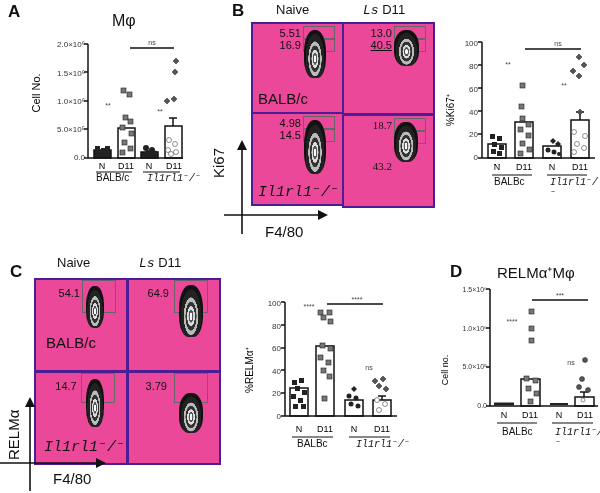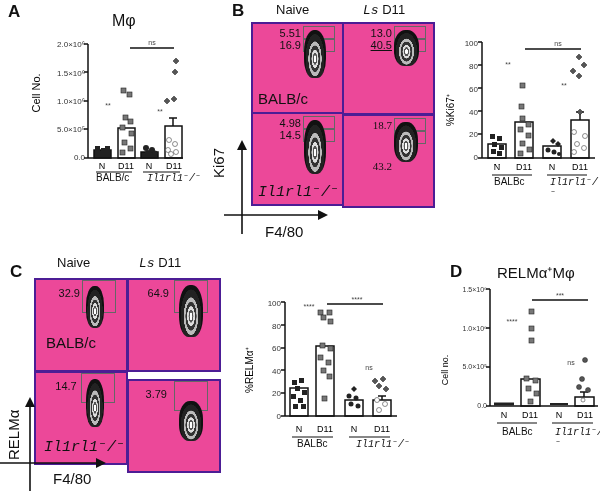--- a/index.html
+++ b/index.html
@@ -225,37 +225,37 @@
   <line x1="107" y1="15" x2="147" y2="15" stroke="#111" stroke-width="1.2"></line>
 </svg>
 <div class="abs" style="left:494px;top:176px;font-size:10px;">BALBc</div>
 <div class="abs it" style="left:550px;top:176px;font-size:10px;">Il1rl1⁻/⁻</div>
 
 <div class="plabel" style="left:10px;top:262px;">C</div>
 <div class="ttl" style="left:57px;top:255px;">Naive</div>
 <div class="ttl" style="left:139px;top:255px;"><span class="it">Ls</span> <span>D11</span></div>
 
 <div class="flow" style="left:34px;top:278px;width:90px;height:90px;">
-  <div class="num" style="left:8px;top:8px;width:36px;">32.9</div>
+  <div class="num" style="left:8px;top:8px;width:36px;">54.1</div>
   <div class="gate" style="left:46px;top:0px;width:32px;height:31px;"></div>
   <div class="blob" style="left:50px;top:6px;width:18px;height:42px;"></div>
   <div class="strain" style="left:10px;top:54px;">BALB/c</div>
 </div>
 <div class="flow" style="left:127px;top:278px;width:90px;height:90px;">
   <div class="num" style="left:0px;top:8px;width:40px;">64.9</div>
   <div class="gate" style="left:45px;top:0px;width:32px;height:31px;"></div>
   <div class="blob" style="left:50px;top:5px;width:24px;height:52px;"></div>
 </div>
 <div class="flow" style="left:34px;top:371px;width:90px;height:90px;">
   <div class="num" style="left:12px;top:8px;width:36px;text-align:center;">14.7</div>
   <div class="gate" style="left:45px;top:0px;width:32px;height:28px;"></div>
   <div class="blob" style="left:50px;top:6px;width:18px;height:48px;"></div>
   <div class="strain it" style="left:10px;top:66px;"></div>
 </div>
-<div class="flow" style="left:127px;top:371px;width:90px;height:90px;margin-top:8px;">
+<div class="flow" style="left:127px;top:371px;width:90px;height:90px;">
   <div class="num" style="left:0px;top:8px;width:38px;">3.79</div>
   <div class="gate" style="left:45px;top:0px;width:32px;height:28px;"></div>
   <div class="blob" style="left:50px;top:20px;width:24px;height:40px;"></div>
 </div>
 <div class="abs it" style="left:44px;top:437px;font-size:15px;">Il1rl1⁻/⁻</div>
 <svg class="abs" style="left:0px;top:395px;" width="130" height="98">
   <line x1="30" y1="8" x2="30" y2="96" stroke="#111" stroke-width="1.6"></line>
   <polygon points="25,12 30,2 35,12" fill="#111"></polygon>
   <line x1="0" y1="68" x2="100" y2="68" stroke="#111" stroke-width="1.6"></line>
   <polygon points="96,63 106,68 96,73" fill="#111"></polygon>

